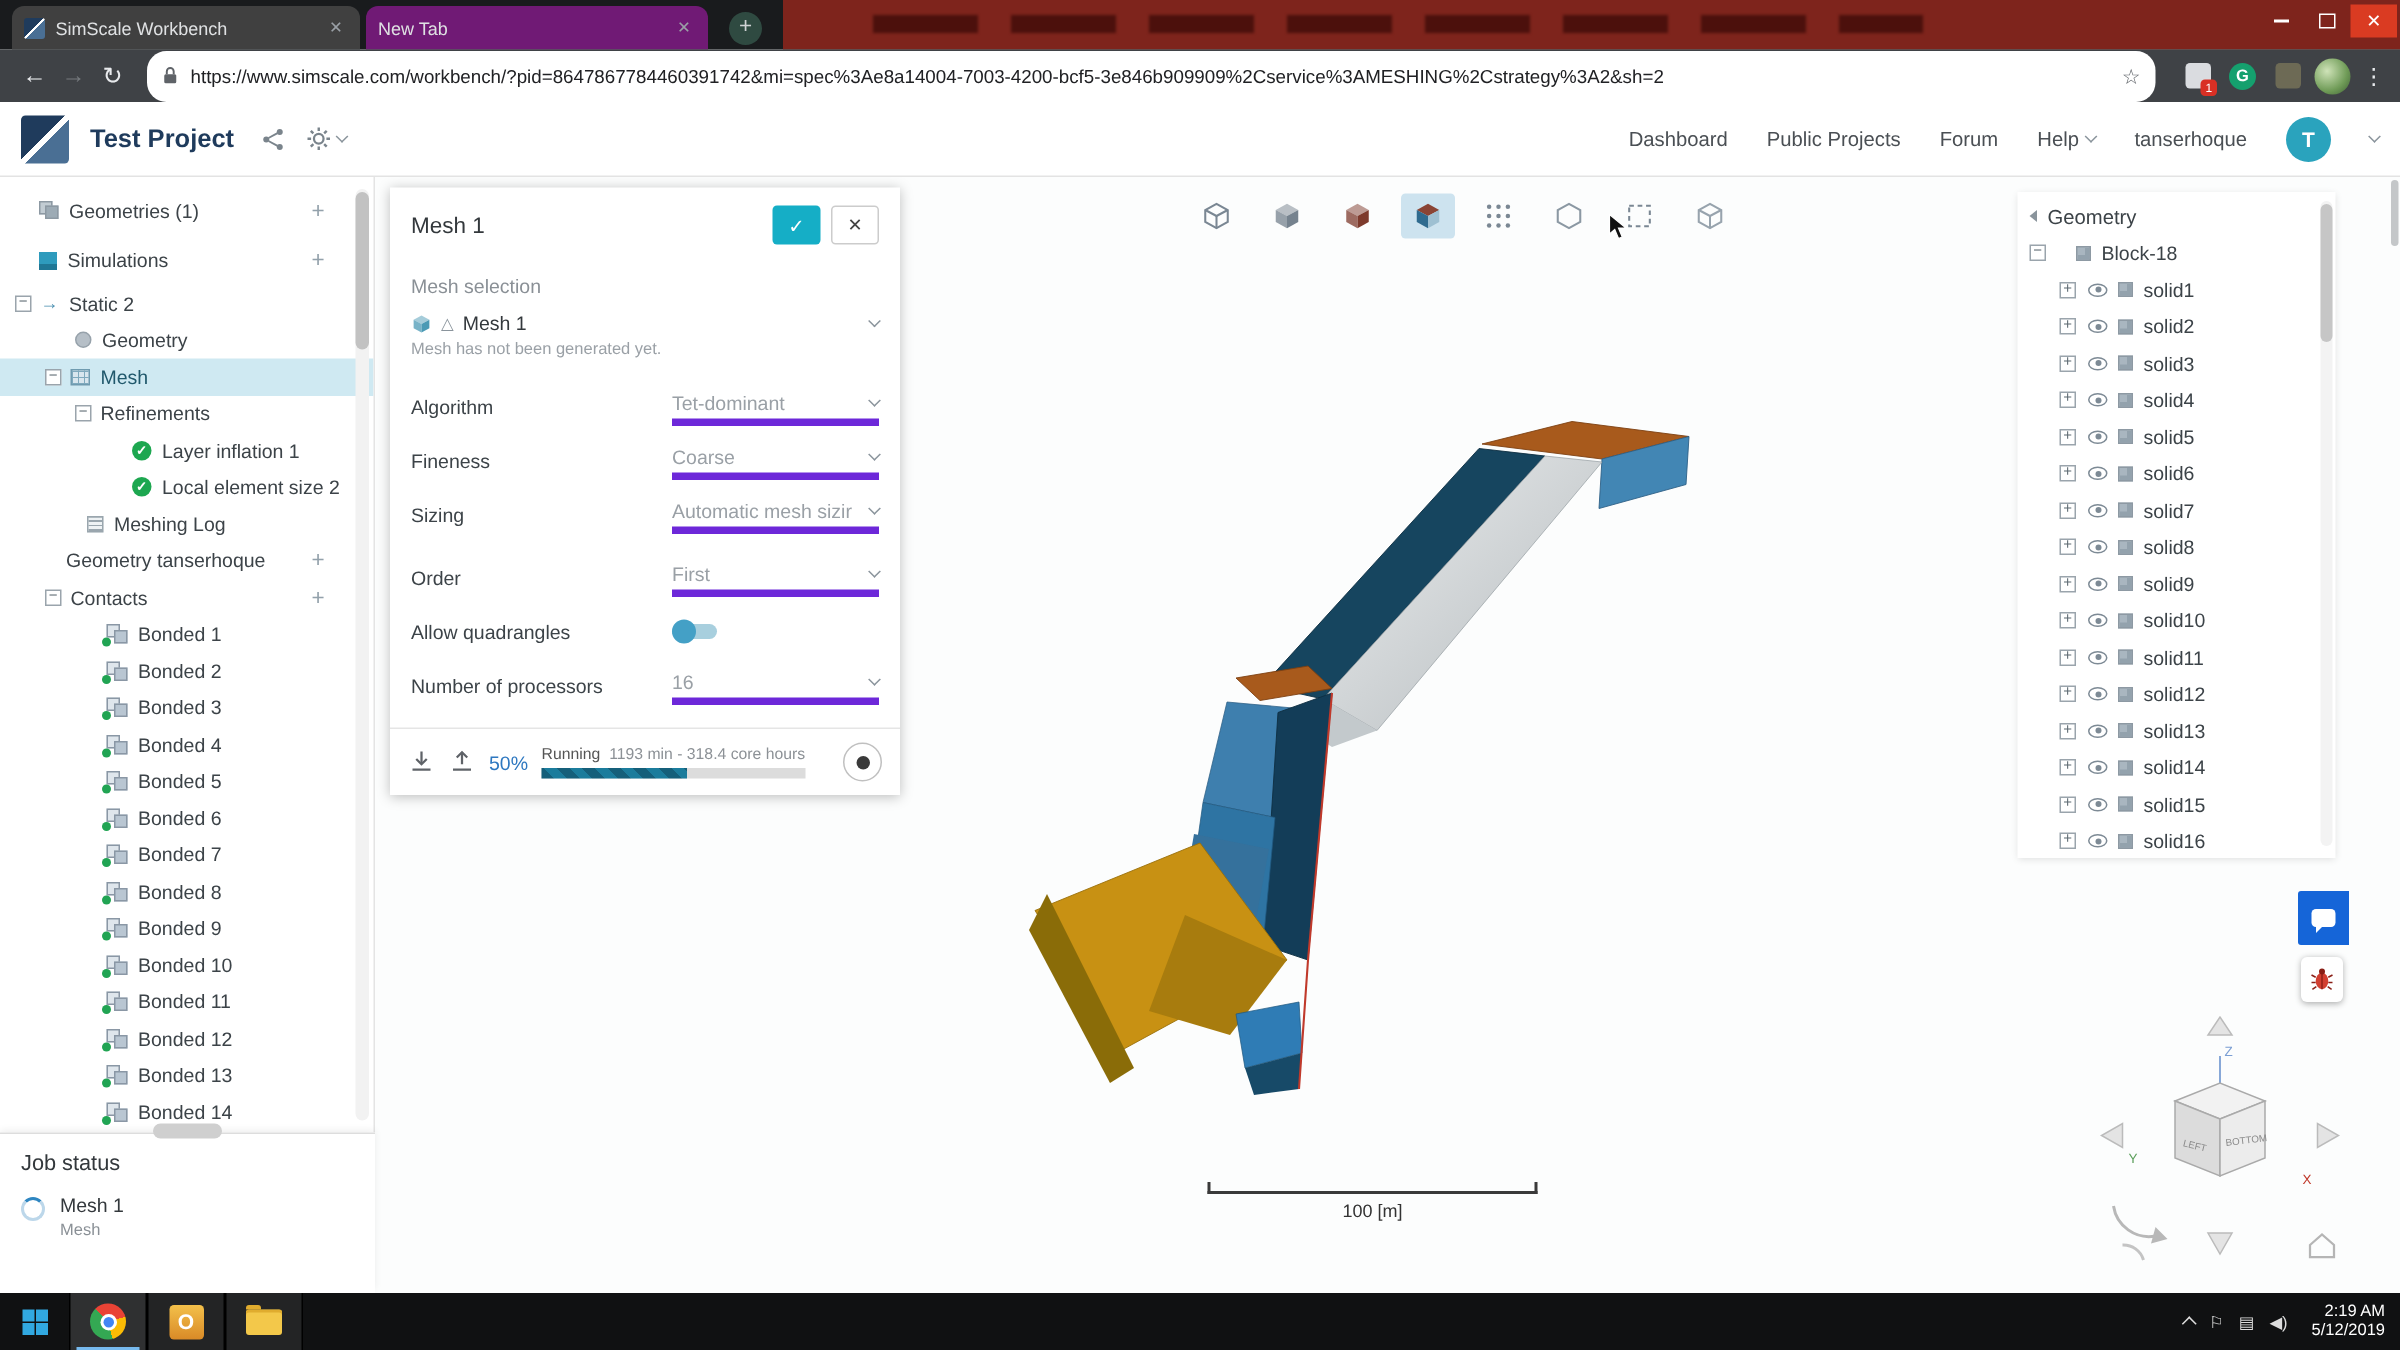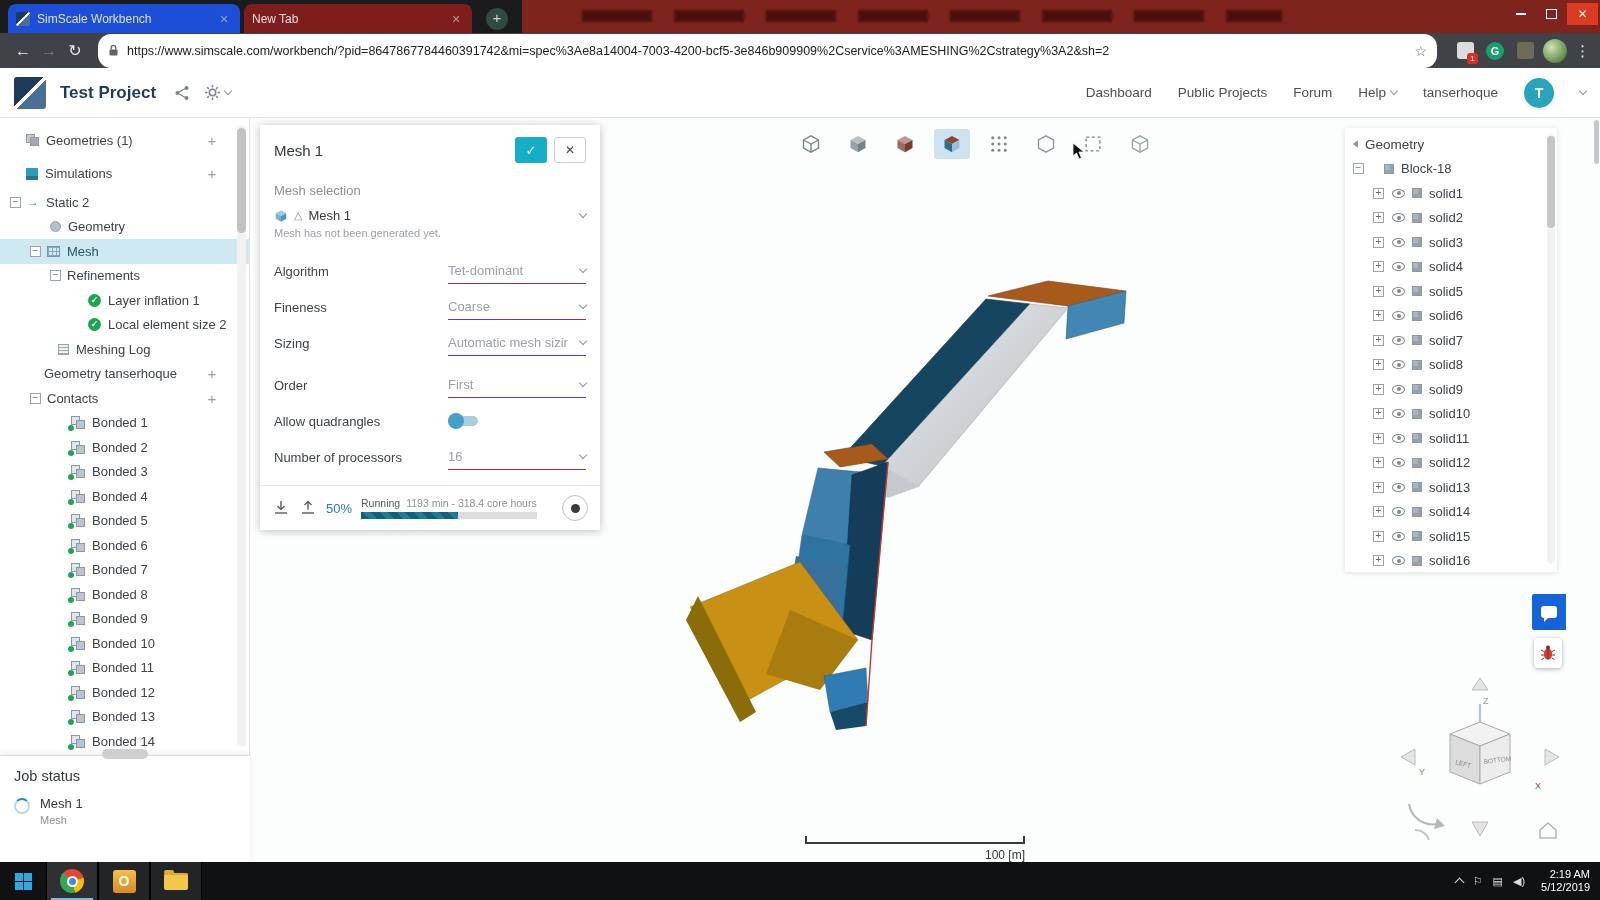--- a/index.html
+++ b/index.html
@@ -2,22 +2,22 @@
 <html><head>
 <meta charset="utf-8">
 <style>
   *{margin:0;padding:0;box-sizing:border-box}
   html,body{width:1600px;height:900px;overflow:hidden}
   body{position:relative;font-family:"Liberation Sans",sans-serif;background:#fff;font-size:13px}
 
   
   .tabstrip{position:absolute;left:0;top:0;width:1600px;height:33px;background:#191b1d;z-index:50}
   .tab{position:absolute;top:4px;height:29px;border-radius:8px 8px 0 0;display:flex;align-items:center;padding:0 8px;color:#dfe1e3;font-size:12px}
-  .tab.active{background:#1d4ed8}
-  .tab.inactive{background:#7f1d1d}
+  .tab.active{background:#404040}
+  .tab.inactive{background:#701a75}
   .tab .favicon{width:14px;height:14px;margin-right:7px;background:linear-gradient(135deg,#1f3b5c 46%,#ffffff 46%,#ffffff 54%,#4a6f94 54%);border-radius:2px}
   .tab .tclose{margin-left:auto;color:#9aa0a6;font-size:11px;width:16px;height:16px;line-height:16px;text-align:center;border-radius:50%}
   .tab .tclose::before{content:"\2715"}
   .tab-title{overflow:hidden;white-space:nowrap;max-width:165px}
   .newtab-btn{position:absolute;left:486px;top:8px;width:22px;height:22px;border-radius:50%;background:#2f4a41;color:#cfd2d4;font-size:15px;text-align:center;line-height:20px}
   .newtab-btn::before{content:"+"}
   .band{position:absolute;left:522px;top:0;width:1078px;height:33px;background:#7e241c}
   .band-text{position:absolute;left:60px;top:10px;width:700px;height:12px;filter:blur(1px);
     background:repeating-linear-gradient(90deg,rgba(48,6,4,.65) 0 70px,rgba(48,6,4,0) 70px 92px)}
   .wincontrols{position:absolute;right:2px;top:3px;display:flex;z-index:60}
@@ -59,21 +59,21 @@
   .avatar-t{width:30px;height:30px;border-radius:50%;background:#2aa3bd;color:#fff;font-weight:bold;font-size:14px;text-align:center;line-height:30px}
 
   
   .viewport{position:absolute;left:250px;top:118px;right:0;bottom:38px;background:#fcfdfd;z-index:1}
   .modelsvg{position:absolute;left:0;top:0;z-index:1;pointer-events:none}
   .vtoolbar{position:absolute;left:793px;top:129px;display:flex;gap:11px;z-index:5}
   .vbtn{width:36px;height:30px;border:none;background:transparent;display:flex;align-items:center;justify-content:center;border-radius:3px;cursor:pointer}
   .vbtn.sel{background:#cde3ef}
   .vic{width:20px;height:20px}
   .cursor-svg{position:absolute;left:1072px;top:142px;z-index:6}
-  .scalebar{position:absolute;left:805px;top:836px;width:220px;z-index:4;text-align:right}
+  .scalebar{position:absolute;left:805px;top:788px;width:220px;z-index:4;text-align:center}
   .sline{height:8px;border-bottom:2px solid #3a3a3a;border-left:2px solid #3a3a3a;border-right:2px solid #3a3a3a}
   .slabel{font-size:12px;color:#333;margin-top:4px}
   .orient{position:absolute;left:1395px;top:672px;z-index:4}
   .chatbtn{position:absolute;left:1532px;top:594px;width:34px;height:36px;background:#1565d8;z-index:6;display:flex;align-items:center;justify-content:center;border-radius:2px 0 0 2px}
   .bubble{width:16px;height:12px;background:#fff;border-radius:3px;position:relative}
   .bubble::after{content:"";position:absolute;left:3px;bottom:-4px;border:4px solid transparent;border-top-color:#fff;border-left-color:#fff}
   .bugbtn{position:absolute;left:1534px;top:638px;width:28px;height:30px;background:#fff;border-radius:4px;box-shadow:0 1px 4px rgba(0,0,0,.3);z-index:6;display:flex;align-items:center;justify-content:center}
   .vp-scroll{position:absolute;right:1px;top:120px;width:5px;height:44px;background:#c4c7c9;border-radius:3px;z-index:6}
 
   
@@ -123,21 +123,21 @@
   .btn-x::before{content:"\2715";font-size:12px}
   .mp-section{font-size:13px;color:#8a9096;padding:10px 14px 6px}
   .mp-meshrow{display:flex;align-items:center;padding:4px 14px 0}
   .mp-meshname{font-size:13px;color:#33383c;margin-left:6px}
   .tri-warn{color:#8a949c;font-size:11px;margin-left:6px}
   .tri-warn::before{content:"\25B3"}
   .mp-chev{margin-left:auto}
   .mp-note{font-size:11px;color:#9aa0a6;padding:4px 14px 14px}
   .frow{display:flex;align-items:center;height:36px;padding:0 14px}
   .flabel{flex:1;color:#3c4348;font-size:13px}
-  .dd{width:138px;height:26px;display:flex;align-items:center;border-bottom:1px solid #6d28d9;color:#9aa0a6;font-size:13px;cursor:pointer}
+  .dd{width:138px;height:26px;display:flex;align-items:center;border-bottom:5px solid #6d28d9;color:#9aa0a6;font-size:13px;cursor:pointer}
   .dd .dv{flex:1;white-space:nowrap;overflow:hidden}
   .toggle{width:30px;height:10px;background:#a8cfde;border-radius:5px;position:relative;margin-right:108px}
   .knob{position:absolute;left:0;top:-3px;width:16px;height:16px;border-radius:50%;background:#44a0c6}
   .mp-foot{display:flex;align-items:center;gap:9px;border-top:1px solid #e5e5e5;margin-top:10px;padding:9px 12px}
   .fic{width:18px;height:18px;color:#5f6368}
   .pct{color:#2e78c0;font-size:13px}
   .progwrap{width:176px}
   .prow{display:flex;gap:6px;font-size:10.5px;white-space:nowrap}
   .pstatus{color:#555}
   .pdetail{color:#8c9196;overflow:hidden}

